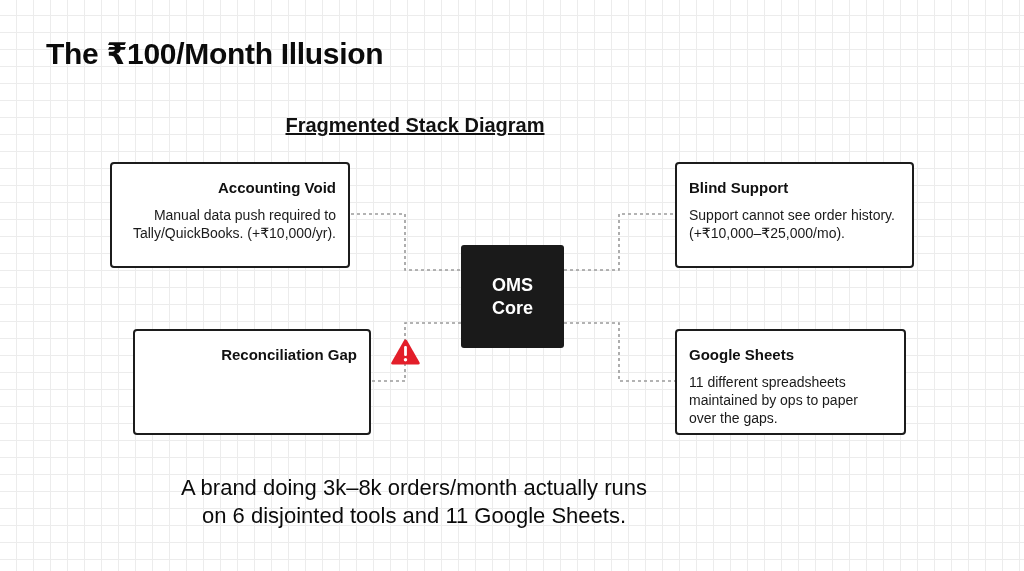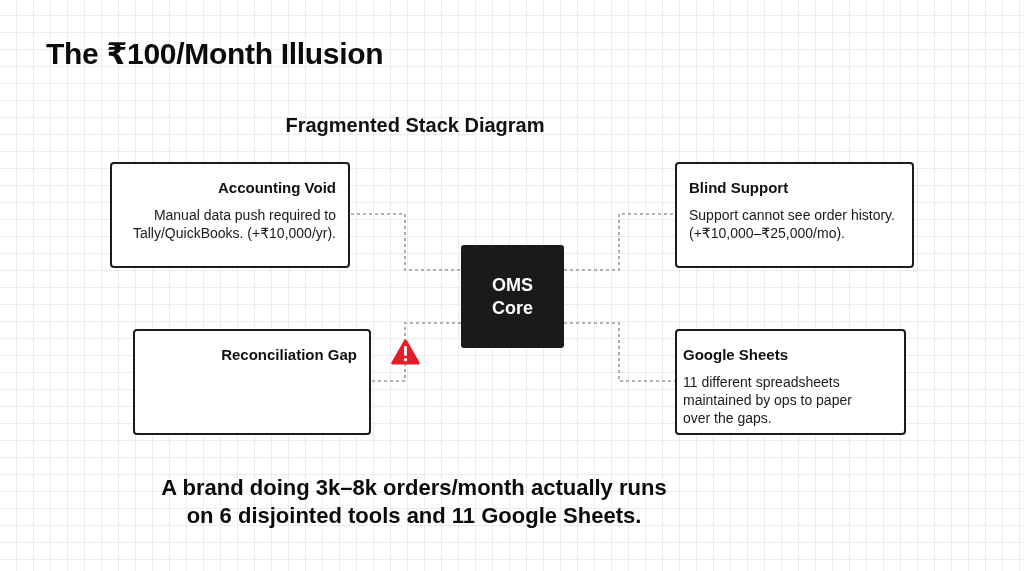--- a/index.html
+++ b/index.html
@@ -27,20 +27,21 @@
       white-space: nowrap;
     }
     .diagram-title {
       position: absolute;
       left: 0; width: 830px; top: 114px;
       text-align: center;
       font-size: 20px;
       font-weight: 700;
       color: #111;
       white-space: nowrap;
+      text-decoration: underline;
     }
     .card {
       position: absolute;
       background: #ffffff;
       border: 2px solid #1c1c1c;
       border-radius: 4px;
       padding: 10px 12px;
     }
     .card .card-title {
       font-size: 15px;
@@ -55,21 +56,21 @@
       font-size: 14px;
       line-height: 18px;
       color: #1a1a1a;
     }
     .card.align-right { text-align: right; }
     .card.align-left { text-align: left; }
 
     #card-accounting { left: 110px; top: 162px; width: 240px; height: 106px; }
     #card-blind { left: 675px; top: 162px; width: 239px; height: 106px; }
     #card-recon { left: 133px; top: 329px; width: 238px; height: 106px; }
-    #card-sheets { left: 675px; top: 329px; width: 231px; height: 106px; padding-left: 6px; }
+    #card-sheets { left: 675px; top: 329px; width: 231px; height: 106px; }
 
     .core {
       position: absolute;
       left: 461px; top: 245px; width: 103px; height: 103px;
       background: #1a1a1a;
       border-radius: 3px;
       color: #ffffff;
       display: flex; align-items: center; justify-content: center;
       text-align: center;
       font-size: 18px;
@@ -87,21 +88,21 @@
     .warning {
       position: absolute;
       left: 390px; top: 338px; width: 31px; height: 28px;
     }
 
     .summary {
       position: absolute;
       left: 0; width: 828px; top: 474px;
       text-align: center;
       font-size: 22px;
-      font-weight: 700;
+      font-weight: 400;
       line-height: 28px;
       color: #0b0b0b;
     }
     .summary span { display: block; white-space: nowrap; }
   </style>
 </head>
 <body>
 
 <div class="page-title">The ₹100/Month Illusion</div>
 

